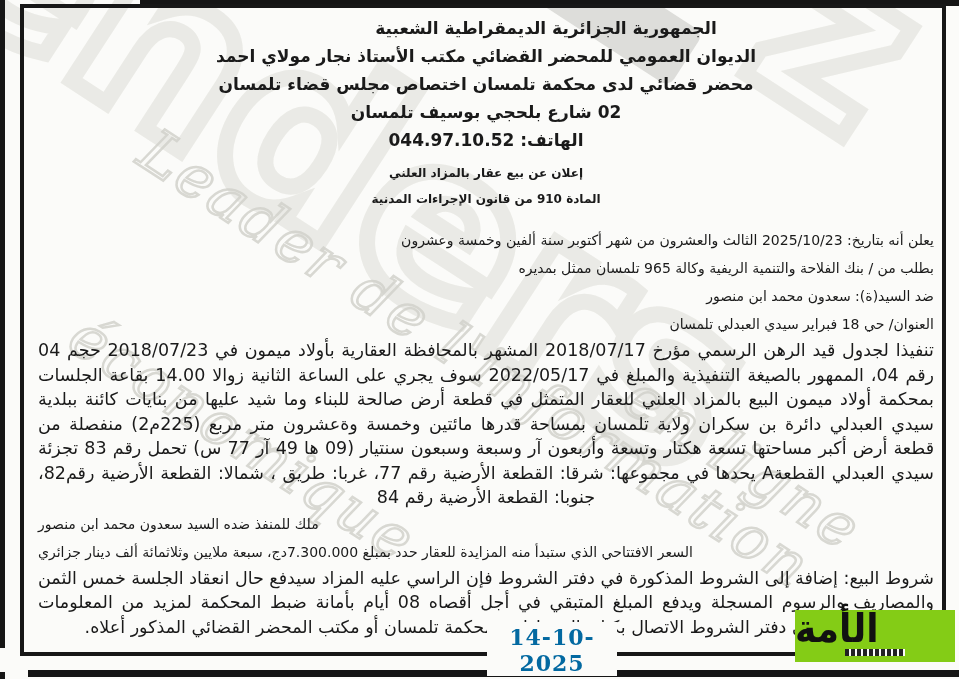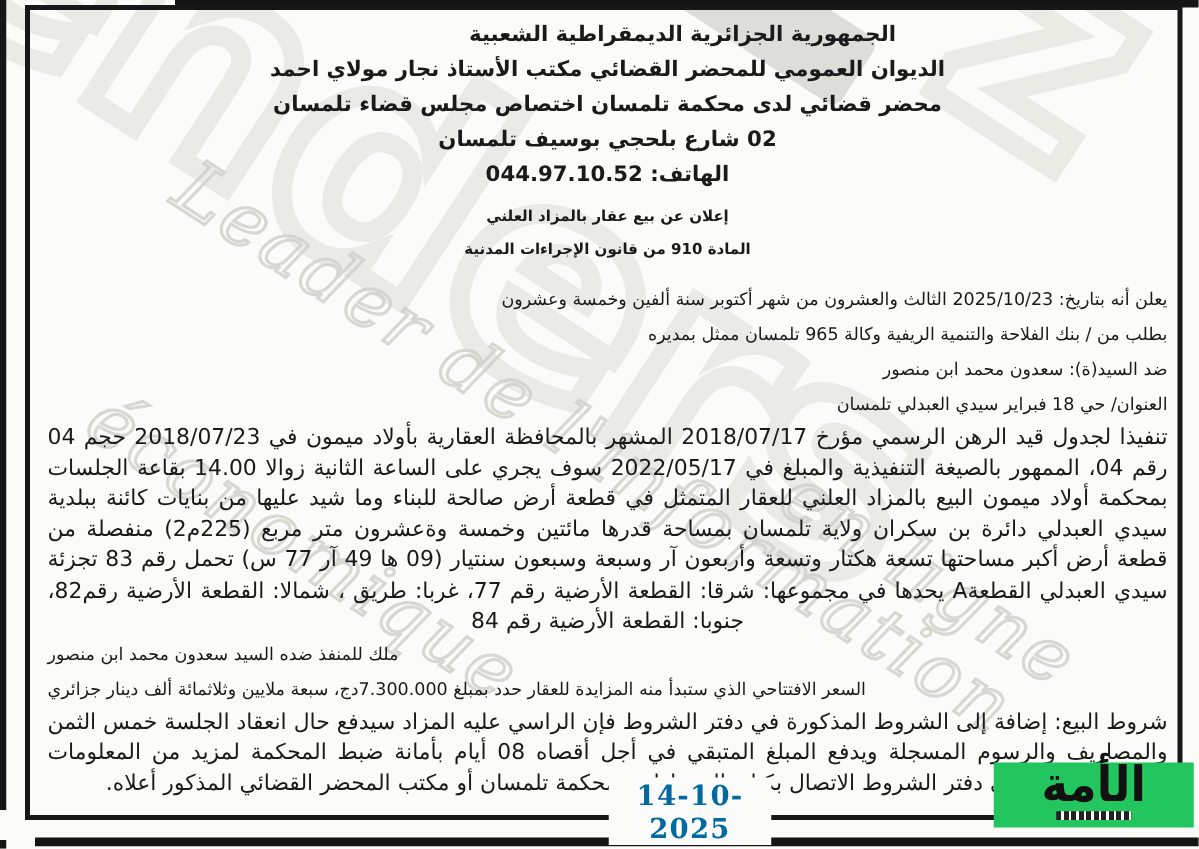--- a/index.html
+++ b/index.html
@@ -55,21 +55,21 @@
   }
 
   .pub-date{
     position:absolute;left:487px;top:622px;width:130px;z-index:3;
     font-family:"DejaVu Serif", serif;font-weight:bold;font-size:22px;
     text-align:center;color:#0369a1;background:#fbfbf9;padding:2px 0 0 0;
     letter-spacing:1px;direction:ltr;
   }
   .masthead{
     position:absolute;left:795px;top:610px;width:160px;height:52px;z-index:3;
-    background:#22c55e;text-align:center;direction:rtl;
+    background:#84cc16;text-align:left;direction:rtl;
   }
   .masthead .logo-text{
     font-weight:900;font-size:36px;line-height:38px;color:#111;
     transform:scaleY(1.08);letter-spacing:-2px;
   }
   .masthead .logo-tagline{
     margin:1px auto 0 auto;width:60px;height:7px;
     background:repeating-linear-gradient(90deg,#222 0 4px,#fbfbf9 4px 6px);
   }
 </style>

